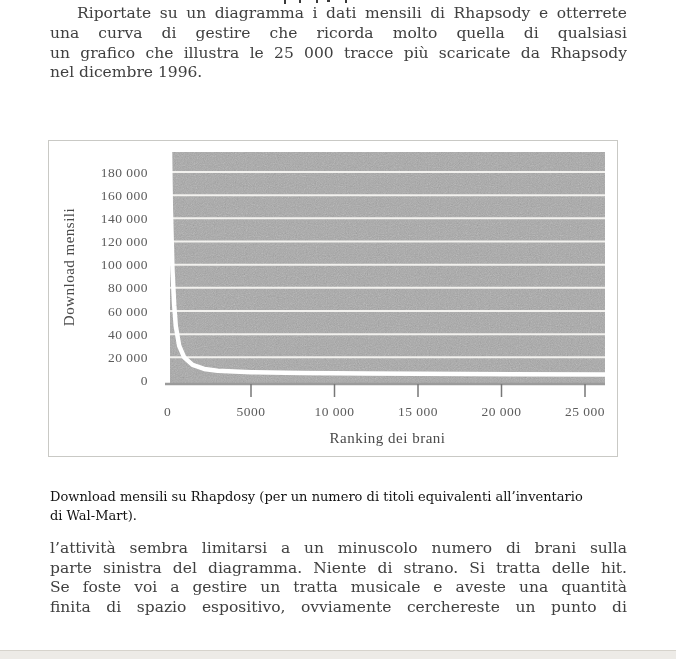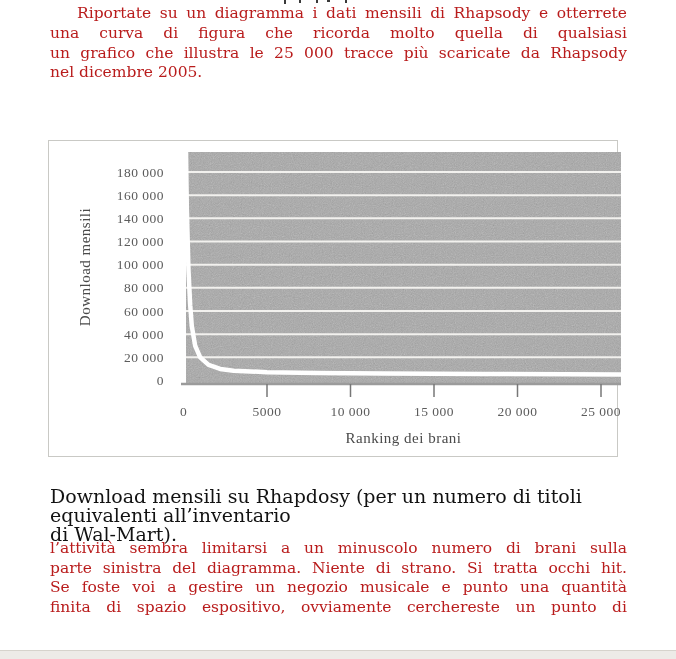--- a/index.html
+++ b/index.html
@@ -4,36 +4,36 @@
 <style>
   html,body{margin:0;padding:0;}
   body{
     width:676px;height:659px;position:relative;overflow:hidden;
     background:#ffffff;
     font-family:"DejaVu Serif", serif;
   }
   
   .para{
     position:absolute;left:50px;width:577px;
-    font-size:15.5px;line-height:19.8px;color:#b91c1c;
+    font-size:15.5px;line-height:19.8px;color:#404040;
     overflow:hidden;
   }
   .para .jl{text-align:justify;text-align-last:justify;}
   .para .indent{text-indent:27px;}
   #para1{top:4px;}
   #para2{top:539px;line-height:19.5px;}
   
   .caption{
     position:absolute;left:50px;top:487px;width:585px;
-    font-size:19px;line-height:19px;color:#121212;
+    font-size:13px;line-height:19px;color:#121212;
   }
   
   .chart-figure{
     position:absolute;left:48px;top:140px;width:570px;height:317px;
-    border:1px solid #c9c9c5;box-sizing:border-box;background:#ffffff;padding-left:16px;
+    border:1px solid #c9c9c5;box-sizing:border-box;background:#ffffff;
   }
   .chart-figure svg{display:block;}
   
   .frag-wrap{position:absolute;left:0;top:0;width:676px;height:5px;}
   .frag{position:absolute;top:0;background:#3a3a3a;}
   
   .bottom-strip{
     position:absolute;left:0;right:0;bottom:0;height:8px;
     background:#edebe7;border-top:1px solid #d6d3cc;
   }
@@ -44,23 +44,23 @@
 <div class="frag-wrap">
   <div class="frag" style="left:284px;width:2px;height:4px"></div>
   <div class="frag" style="left:299px;width:2px;height:3px"></div>
   <div class="frag" style="left:316px;width:2px;height:3px"></div>
   <div class="frag" style="left:327px;width:3px;height:2px"></div>
   <div class="frag" style="left:345px;width:2px;height:3px"></div>
 </div>
 
 <div id="para1" class="para">
     <div class="jl indent">Riportate su un diagramma i dati mensili di Rhapsody e otterrete</div>
-    <div class="jl">una curva di figura che ricorda molto quella di qualsiasi</div>
+    <div class="jl">una curva di gestire che ricorda molto quella di qualsiasi</div>
     <div class="jl">un grafico che illustra le 25 000 tracce più scaricate da Rhapsody</div>
-    <div>nel dicembre 2005.</div>
+    <div>nel dicembre 1996.</div>
   </div>
 
 <div class="chart-figure">
   <svg id="chart-svg" width="568" height="315" viewBox="0 0 568 315">
       <defs>
         <filter id="grain" x="0" y="0" width="100%" height="100%">
           <feTurbulence type="fractalNoise" baseFrequency="0.9" numOctaves="2" stitchTiles="stitch"></feTurbulence>
           <feColorMatrix type="saturate" values="0"></feColorMatrix>
         </filter>
         <clipPath id="plotclip">
@@ -106,18 +106,18 @@
     </svg>
 </div>
 
 <div class="caption">
     <div>Download mensili su Rhapdosy (per un numero di titoli equivalenti all’inventario</div>
     <div>di Wal-Mart).</div>
   </div>
 
 <div id="para2" class="para">
     <div class="jl">l’attività sembra limitarsi a un minuscolo numero di brani sulla</div>
-    <div class="jl">parte sinistra del diagramma. Niente di strano. Si tratta occhi hit.</div>
-    <div class="jl">Se foste voi a gestire un negozio musicale e punto una quantità</div>
+    <div class="jl">parte sinistra del diagramma. Niente di strano. Si tratta delle hit.</div>
+    <div class="jl">Se foste voi a gestire un tratta musicale e aveste una quantità</div>
     <div class="jl">finita di spazio espositivo, ovviamente cerchereste un punto di</div>
   </div>
 
 <div class="bottom-strip"></div>
 
 </body></html>

